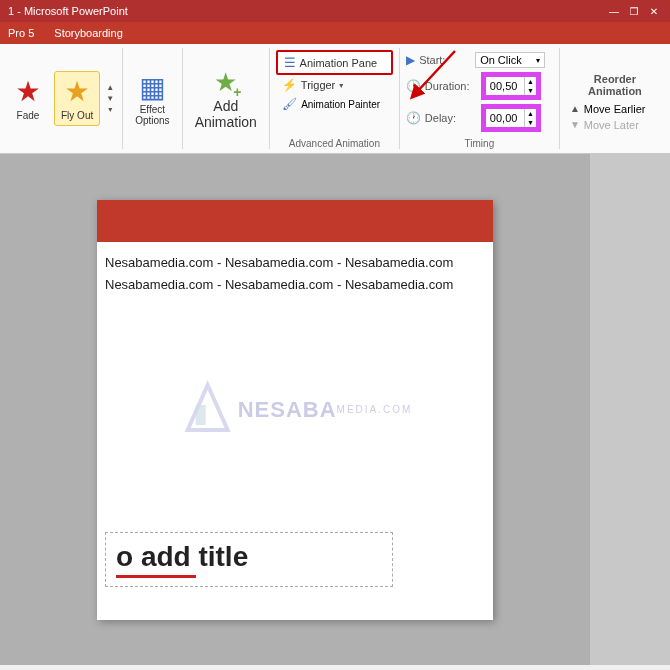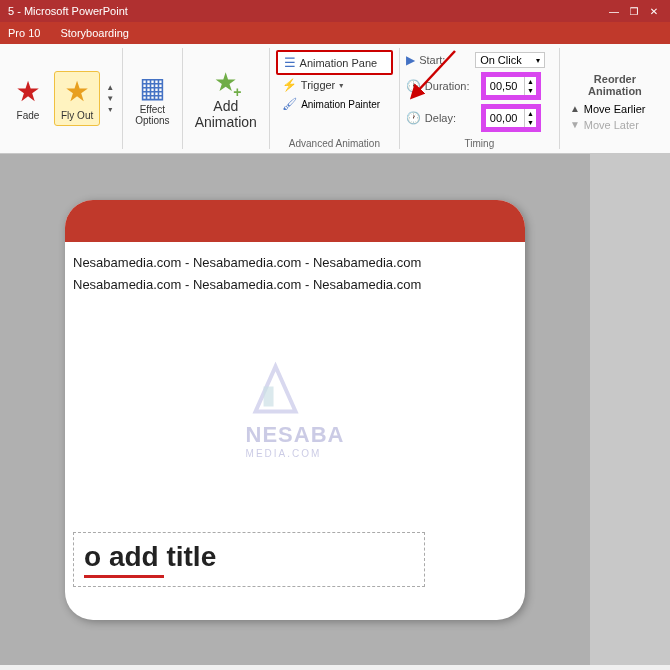--- a/index.html
+++ b/index.html
@@ -259,26 +259,25 @@
       flex: 1;
       display: flex;
       align-items: center;
       justify-content: center;
       padding: 12px;
       position: relative;
     }
 
     .slide {
       background: white;
-      width: 460px;
+      width: 396px;
       height: 420px;
       position: relative;
       box-shadow: 2px 2px 8px rgba(0,0,0,0.3);
       overflow: hidden;
-      border-radius: 28px;
     }
 
     
     .slide-red-banner {
       position: absolute;
       top: 0;
       left: 0;
       right: 0;
       height: 42px;
       background: #c0392b;
@@ -299,22 +298,22 @@
       white-space: nowrap;
     }
 
     
     .watermark {
       position: absolute;
       top: 50%;
       left: 50%;
       transform: translate(-50%, -50%);
       display: flex;
-      flex-direction: column;
-      align-items: flex-start;
+      flex-direction: row;
+      align-items: center;
       opacity: 0.3;
     }
     .watermark-icon {
       width: 60px;
       height: 60px;
     }
     .watermark-text-main {
       font-size: 22px;
       font-weight: bold;
       color: #5555aa;
@@ -350,30 +349,30 @@
     
     .right-panel {
       width: 80px;
       background: #c8c8c8;
     }
   </style>
 </head>
 <body>
 
 <div class="title-bar">
-  <div class="title-bar-left">5 - Microsoft PowerPoint</div>
+  <div class="title-bar-left">1 - Microsoft PowerPoint</div>
   <div class="title-bar-controls">
     <div class="title-btn">—</div>
     <div class="title-btn">❐</div>
     <div class="title-btn">✕</div>
   </div>
 </div>
 
 <div class="menu-bar">
-  <span class="menu-item">Pro 10</span>
+  <span class="menu-item">Pro 5</span>
   <span class="menu-item">Storyboarding</span>
 </div>
 
 <div class="ribbon">
   <div class="ribbon-content">
 
     <div class="ribbon-group">
       <div class="ribbon-group-content">
 
         <div class="anim-btn">

